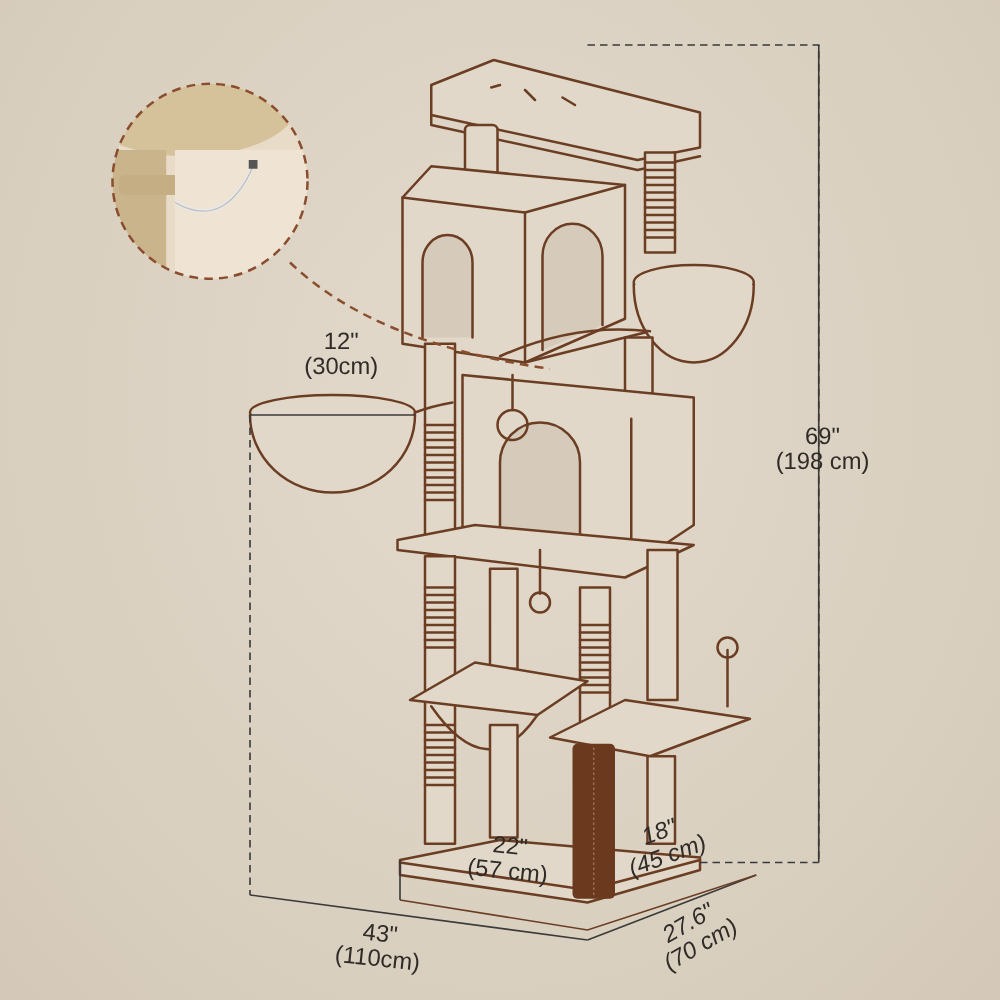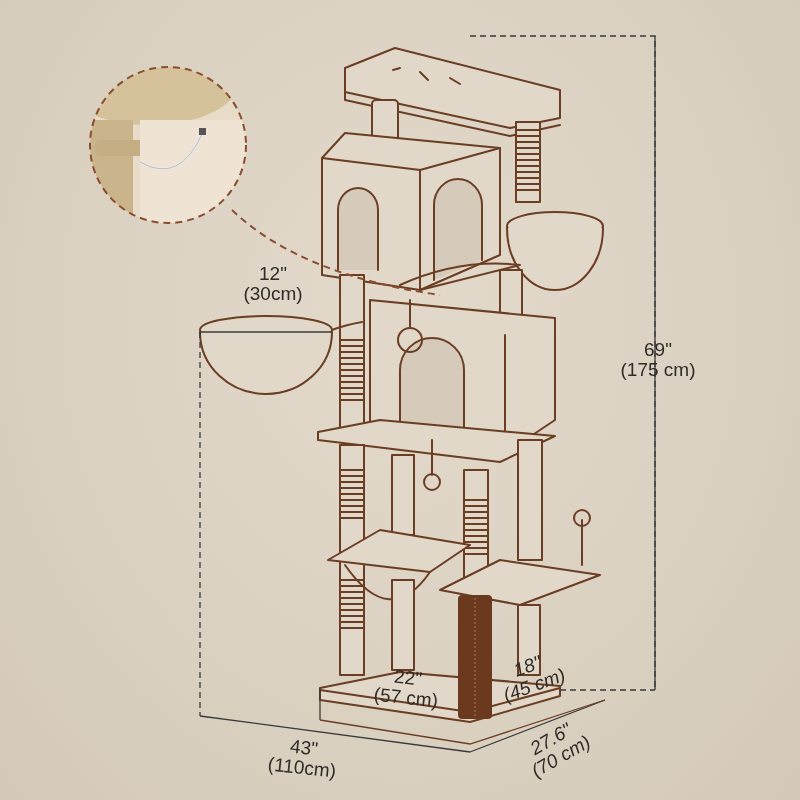--- a/index.html
+++ b/index.html
@@ -119,21 +119,21 @@
     </g>
   </svg>
 
   <div class="dim" style="left:228px; top:264px; width:90px;">
     <span>12"</span>
     <span>(30cm)</span>
   </div>
 
   <div class="dim" style="left:608px; top:340px; width:100px;">
     <span>69"</span>
-    <span>(175 cm)</span>
+    <span>(198 cm)</span>
   </div>
 
   <div class="dim" style="left:362px; top:668px; width:90px; transform:rotate(6deg);">
     <span>22"</span>
     <span>(57 cm)</span>
   </div>
 
   <div class="dim" style="left:496px; top:656px; width:70px; transform:rotate(-20deg); font-style:italic;">
     <span>18"</span>
     <span>(45 cm)</span>

